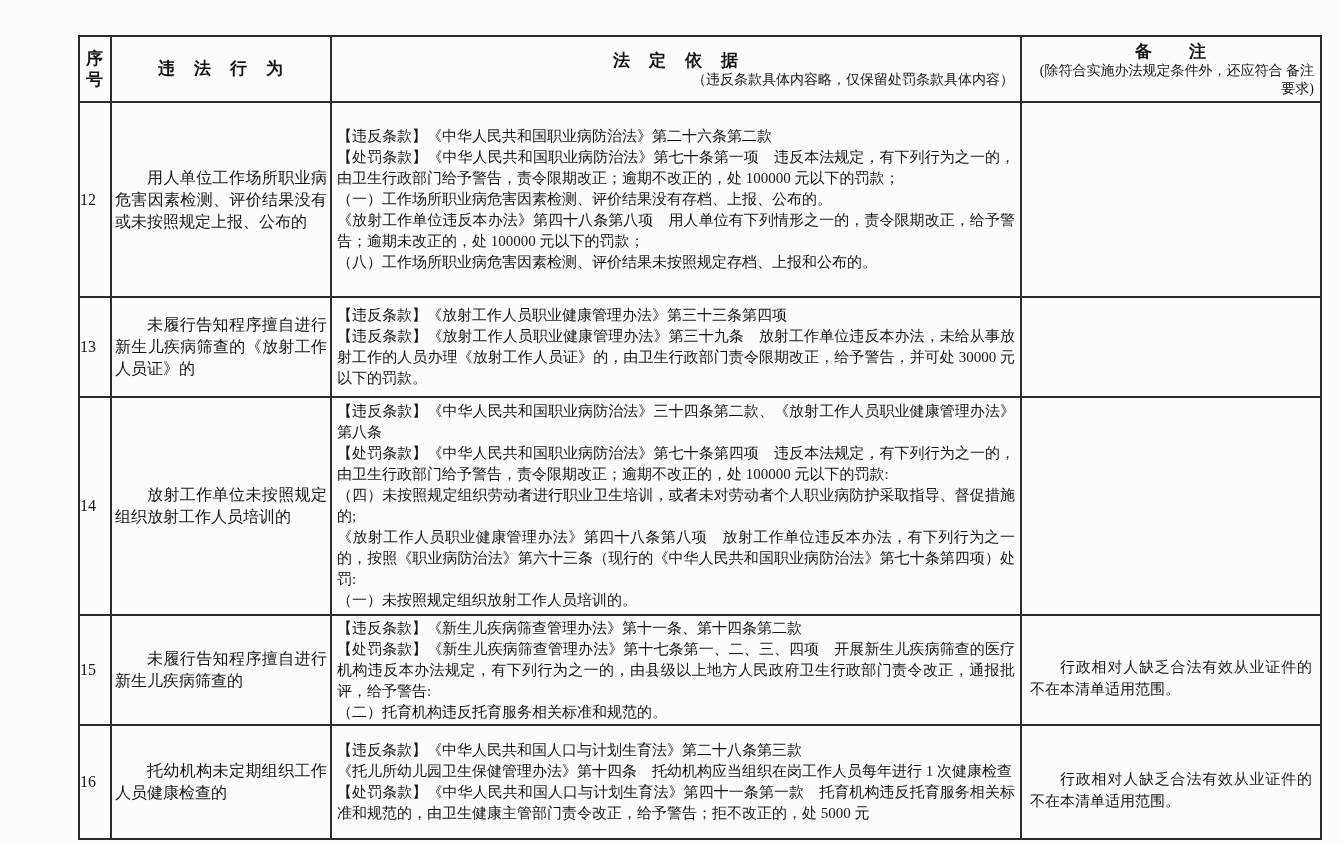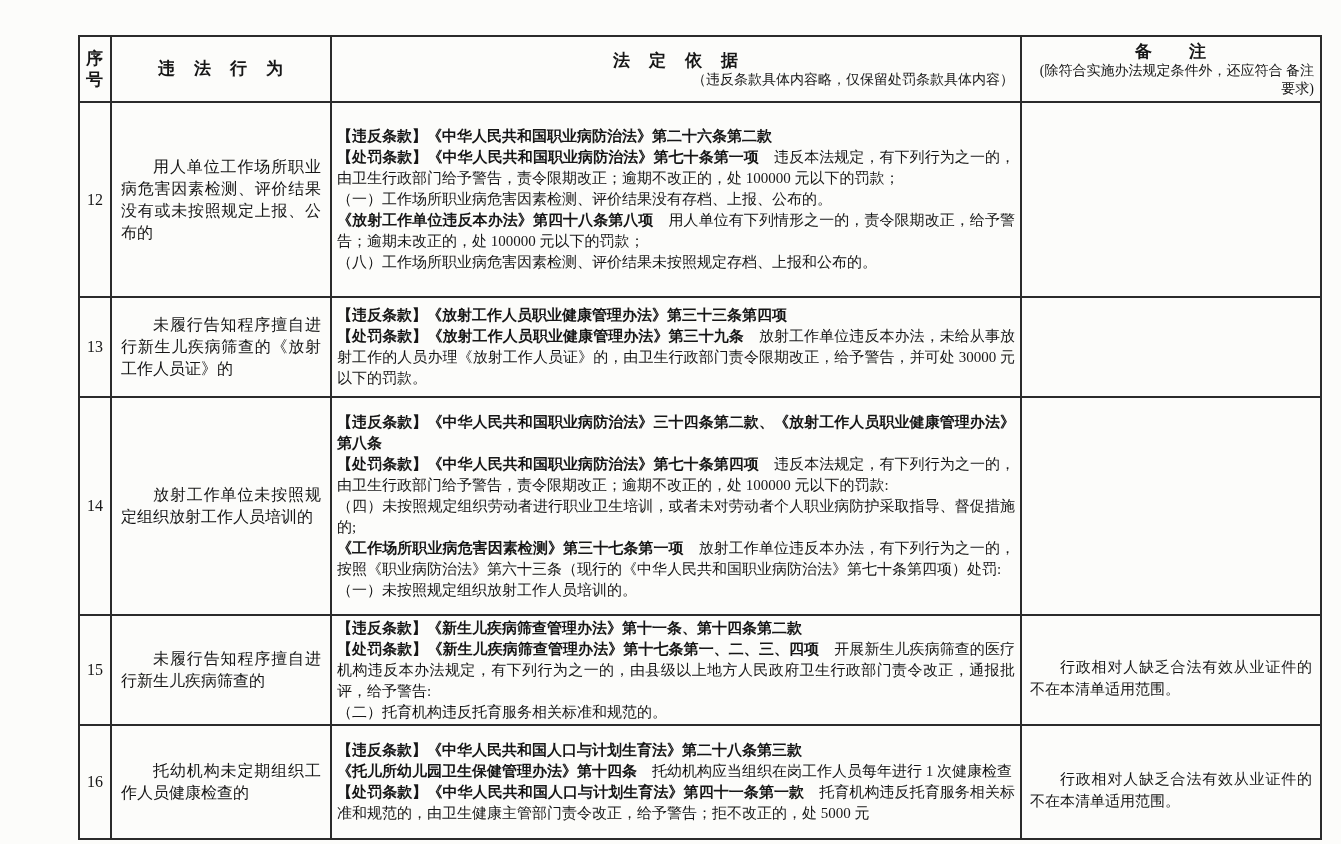--- a/index.html
+++ b/index.html
@@ -28,36 +28,36 @@
   thead tr{height:66px;}
   tbody tr:nth-child(1){height:195px;}
   tbody tr:nth-child(2){height:100px;}
   tbody tr:nth-child(3){height:218px;}
   tbody tr:nth-child(4){height:110px;}
   tbody tr:nth-child(5){height:114px;}
   th{font-weight:700;font-size:17px;line-height:1.25;}
   .hd-main{font-size:17px;font-weight:700;letter-spacing:1px;}
   .hd-sub{font-size:14px;font-weight:400;line-height:1.25;padding:0 6px;text-align:right;}
   .hd-sub.center{text-align:right;}
-  td.c-seq{text-align:center;font-size:16px;vertical-align:middle;}
+  td.c-seq{text-align:left;font-size:16px;vertical-align:middle;}
   td.c-beh{vertical-align:middle;}
   .beh{
     font-size:16px;line-height:22px;
     text-align:justify;text-indent:2em;
-    padding:0 9px;
+    padding:0 3px;
     font-family:Liberation Serif, serif;
   }
   td.c-basis{vertical-align:top;}
   .para{
     font-size:15px;line-height:21px;
     text-align:justify;
     padding:0 5px;
   }
   td.c-basis{padding-top:3px;padding-bottom:2px;}
-  .b{font-weight:700;}
+  .b{font-weight:400;}
   td.c-remark{vertical-align:middle;}
   .remark{
     font-size:15px;line-height:22px;
     text-indent:2em;text-align:justify;
     padding:0 8px;
     margin-top:16px;
   }
 </style>
 </head>
 <body>
@@ -103,34 +103,34 @@
           </td>
           <td class="c-remark"></td>
         </tr>
         <tr>
           <td class="c-seq">13</td>
           <td class="c-beh">
             <div class="beh">未履行告知程序擅自进行新生儿疾病筛查的《放射工作人员证》的</div>
           </td>
           <td class="c-basis">
             <div class="para"><span class="b">【违反条款】《放射工作人员职业健康管理办法》第三十三条第四项</span></div>
-            <div class="para"><span class="b">【处罚条款】《放射工作人员职业健康管理办法》第三十九条</span><span>　放射工作单位违反本办法，未给从事放射工作的人员办理《放射工作人员证》的，由卫生行政部门责令限期改正，给予警告，并可处 30000 元以下的罚款。</span></div>
+            <div class="para"><span class="b">【违反条款】《放射工作人员职业健康管理办法》第三十九条</span><span>　放射工作单位违反本办法，未给从事放射工作的人员办理《放射工作人员证》的，由卫生行政部门责令限期改正，给予警告，并可处 30000 元以下的罚款。</span></div>
           </td>
           <td class="c-remark"></td>
         </tr>
         <tr>
           <td class="c-seq">14</td>
           <td class="c-beh">
             <div class="beh">放射工作单位未按照规定组织放射工作人员培训的</div>
           </td>
           <td class="c-basis">
             <div class="para"><span class="b">【违反条款】《中华人民共和国职业病防治法》三十四条第二款、《放射工作人员职业健康管理办法》第八条</span></div>
             <div class="para"><span class="b">【处罚条款】《中华人民共和国职业病防治法》第七十条第四项</span><span>　违反本法规定，有下列行为之一的，由卫生行政部门给予警告，责令限期改正；逾期不改正的，处 100000 元以下的罚款:</span></div>
             <div class="para"><span>（四）未按照规定组织劳动者进行职业卫生培训，或者未对劳动者个人职业病防护采取指导、督促措施的;</span></div>
-            <div class="para"><span class="b">《工作场所职业病危害因素检测》第三十七条第一项</span><span>　放射工作单位违反本办法，有下列行为之一的，按照《职业病防治法》第六十三条（现行的《中华人民共和国职业病防治法》第七十条第四项）处罚:</span></div>
+            <div class="para"><span class="b">《放射工作人员职业健康管理办法》第四十八条第八项</span><span>　放射工作单位违反本办法，有下列行为之一的，按照《职业病防治法》第六十三条（现行的《中华人民共和国职业病防治法》第七十条第四项）处罚:</span></div>
             <div class="para"><span>（一）未按照规定组织放射工作人员培训的。</span></div>
           </td>
           <td class="c-remark"></td>
         </tr>
         <tr>
           <td class="c-seq">15</td>
           <td class="c-beh">
             <div class="beh">未履行告知程序擅自进行新生儿疾病筛查的</div>
           </td>
           <td class="c-basis">

